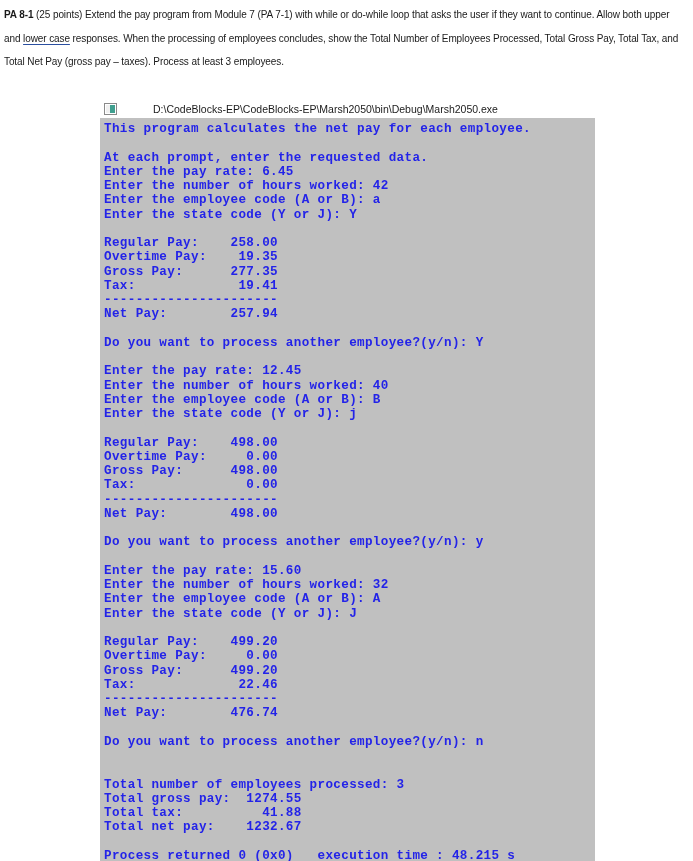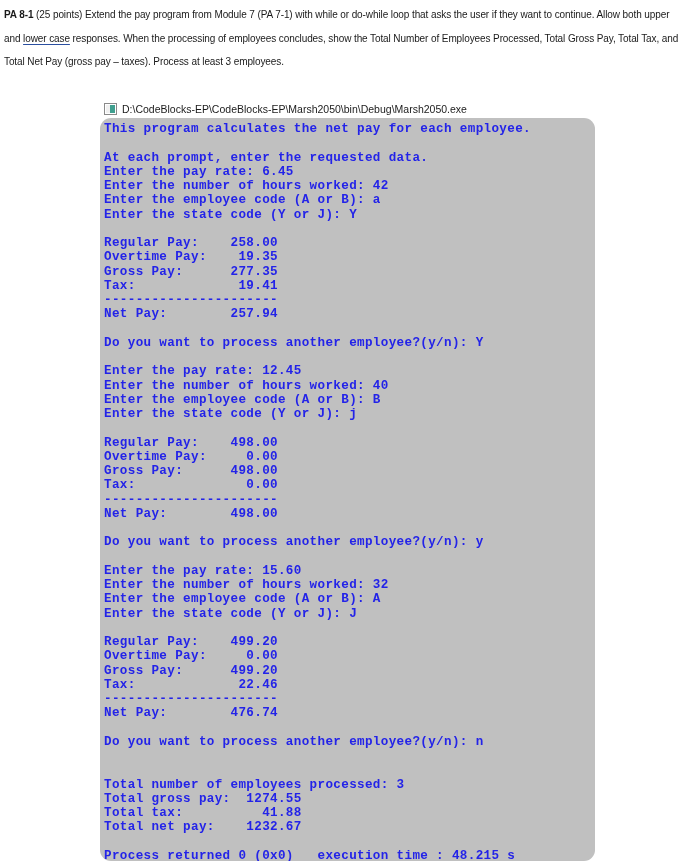--- a/index.html
+++ b/index.html
@@ -42,20 +42,21 @@
     top: 100px;
     width: 495px;
   }
   .console-titlebar {
     height: 18px;
     background: #ffffff;
     display: flex;
     align-items: center;
     padding-left: 4px;
     box-sizing: border-box;
+    gap: 31px;
   }
   .console-icon {
     width: 13px;
     height: 12px;
     margin-right: 5px;
     flex: 0 0 auto;
     position: relative;
     background: #ffffff;
     border: 1px solid #8a8a8a;
     box-sizing: border-box;
@@ -84,21 +85,20 @@
     color: #1b1b1b;
     white-space: nowrap;
     letter-spacing: 0px;
   }
   .console-body {
     background: #c0c0c0;
     padding: 4px 0 0 4px;
     box-sizing: border-box;
     height: 743px;
     overflow: hidden;
-    border-radius: 11px;
   }
   .console-text {
     font-family: "Liberation Mono", "DejaVu Sans Mono", monospace;
     font-size: 12.6px;
     line-height: 14.25px;
     color: #2323e8;
     white-space: pre;
     font-weight: bold;
     letter-spacing: 0.35px;
     margin: 0;

